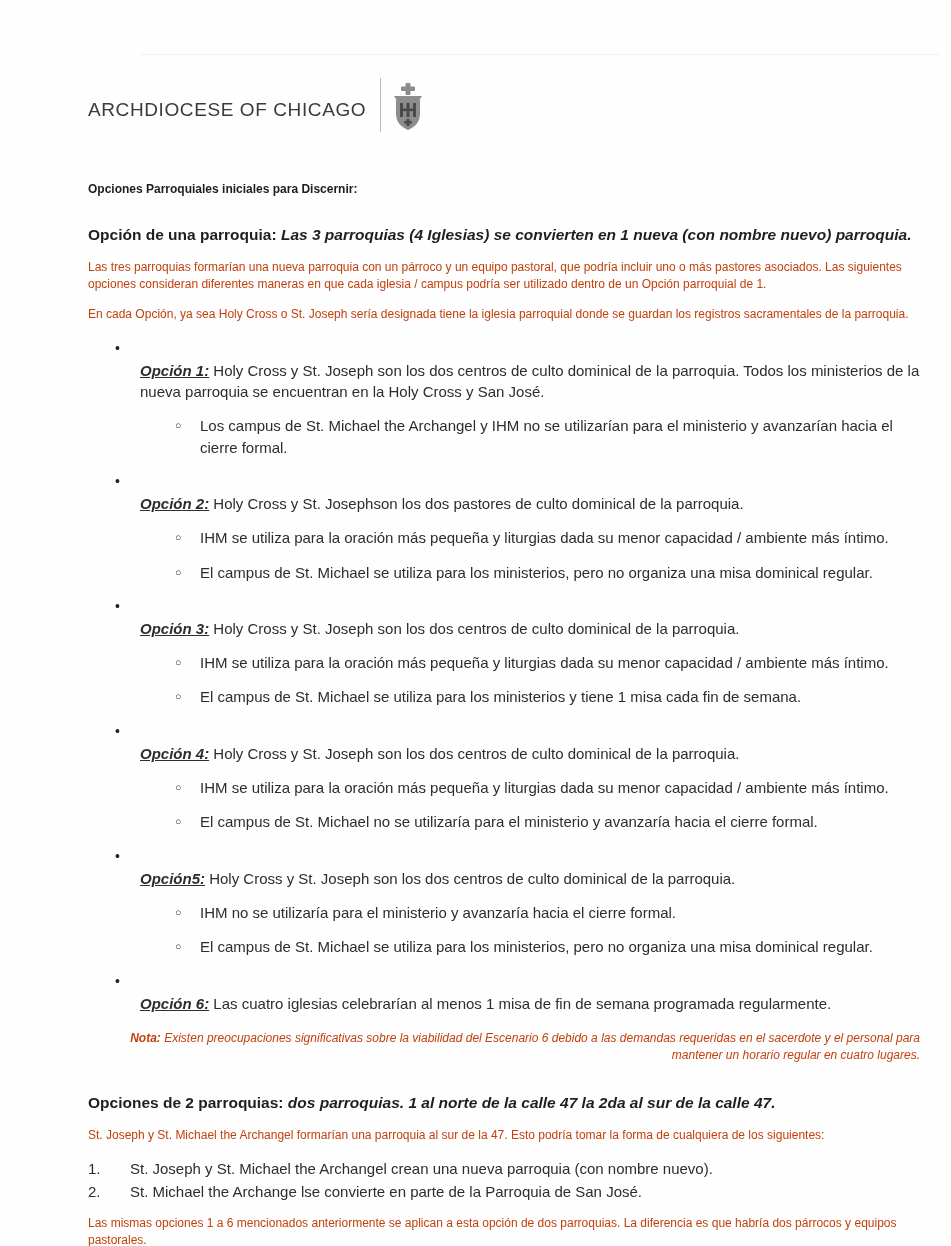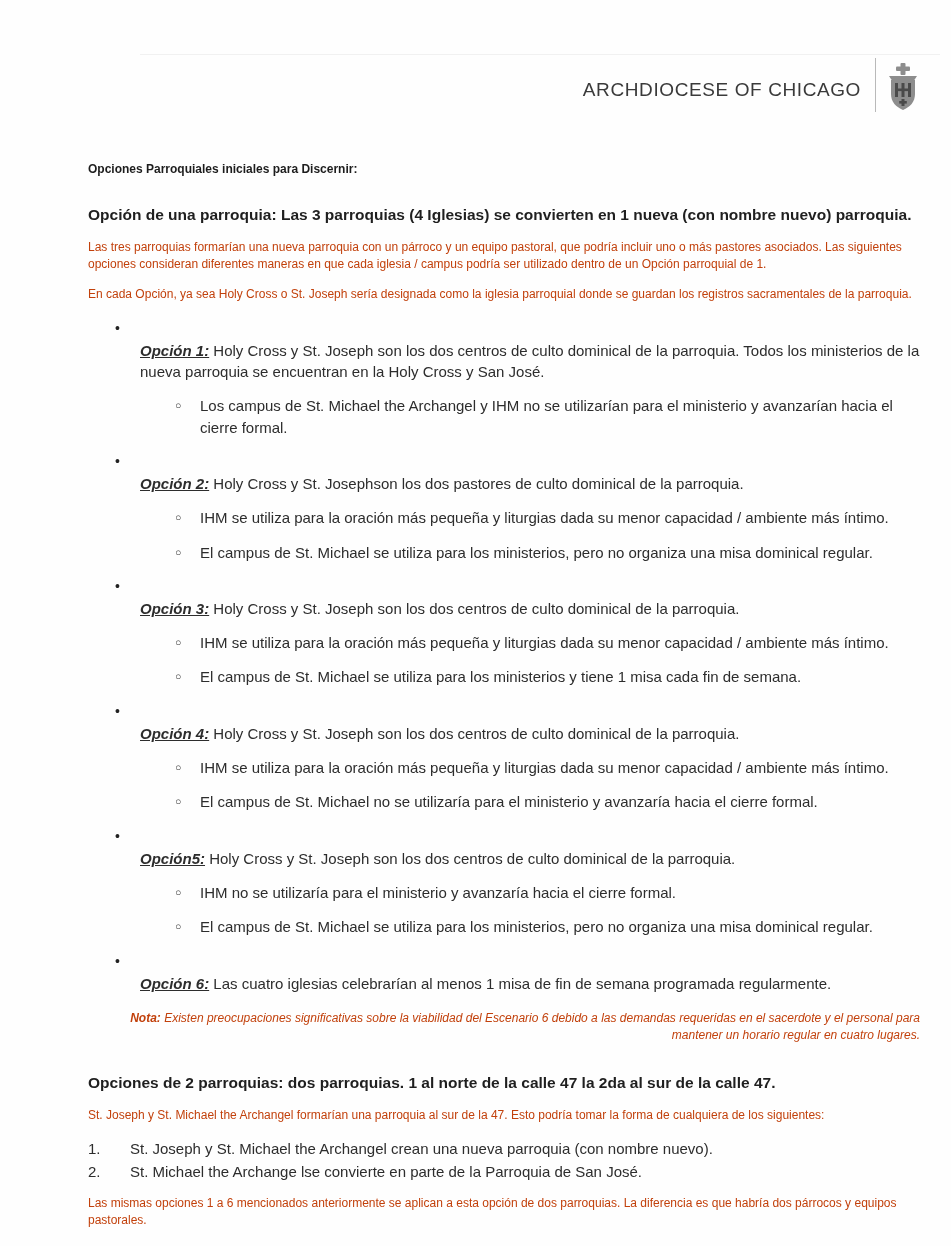--- a/index.html
+++ b/index.html
@@ -15,42 +15,41 @@
     box-sizing:border-box;
     padding:0 31px 0 88px;
   }
   .scan-line{
     position:absolute;top:54px;left:140px;width:800px;height:1px;
     background:rgba(0,0,0,0.05);
   }
   
   .header{
     display:flex;align-items:center;
-    padding-top:62px;
+    padding-top:82px;
     height:56px;
-    justify-content:flex-end;
   }
   .org-name{
     font-size:19px;letter-spacing:0.6px;color:#3a3a3a;font-weight:400;
   }
   .header-divider{
     width:1px;height:54px;background:#b9b9b9;margin:0 10px 0 14px;align-self:flex-start;margin-top:-4px;
   }
   .crest{width:34px;height:50px;margin-top:-6px;}
   
   .page-title{
     margin-top:44px;
     font-size:12px;font-weight:bold;color:#1d1d1d;
   }
   .sect-heading{
     margin-top:28px;
     font-size:15.5px;font-weight:bold;color:#1f1f1f;
     line-height:1.4;
   }
-  .sect-heading .emph{}
+  .sect-heading .emph{font-style:italic;}
   
   .para{
     margin-top:13px;
     font-size:12px;line-height:1.42;color:#c2410c;
   }
   .nota{margin-top:16px;font-style:italic;text-align:right;}
   .nota .nota-label{font-weight:bold;}
   
   .opt-list{margin-top:16px;}
   .opt-item{display:flex;margin-top:14px;font-size:15px;line-height:1.42;}
@@ -95,21 +94,21 @@
   </div>
 
   <div class="page-title">Opciones Parroquiales iniciales para Discernir:</div>
 
   <div class="sect-heading">
     <span>Opción de una parroquia:</span>
     <span class="emph">Las 3 parroquias (4 Iglesias) se convierten en 1 nueva (con nombre nuevo) parroquia.</span>
   </div>
 
   <p class="para">Las tres parroquias formarían una nueva parroquia con un párroco y un equipo pastoral, que podría incluir uno o más pastores asociados. Las siguientes opciones consideran diferentes maneras en que cada iglesia / campus podría ser utilizado dentro de un Opción parroquial de 1.</p>
-  <p class="para">En cada Opción, ya sea Holy Cross o St. Joseph sería designada como la iglesia parroquial donde se guardan los registros sacramentales de la parroquia.</p>
+  <p class="para">En cada Opción, ya sea Holy Cross o St. Joseph sería designada tiene la iglesia parroquial donde se guardan los registros sacramentales de la parroquia.</p>
 
   <div class="opt-list">
       <div class="opt-item">
     <span class="opt-bullet">•</span>
     <div class="opt-body">
       <div><span class="opt-label">Opción 1:</span> <span>Holy Cross y St. Joseph son los dos centros de culto dominical de la parroquia. Todos los ministerios de la nueva parroquia se encuentran en la Holy Cross y San José.</span></div>
       <div class="sub-list">
             <div class="sub-item">
     <span class="sub-bullet">○</span>
     <span class="sub-text">Los campus de St. Michael the Archangel y IHM no se utilizarían para el ministerio y avanzarían hacia el cierre formal.</span>

